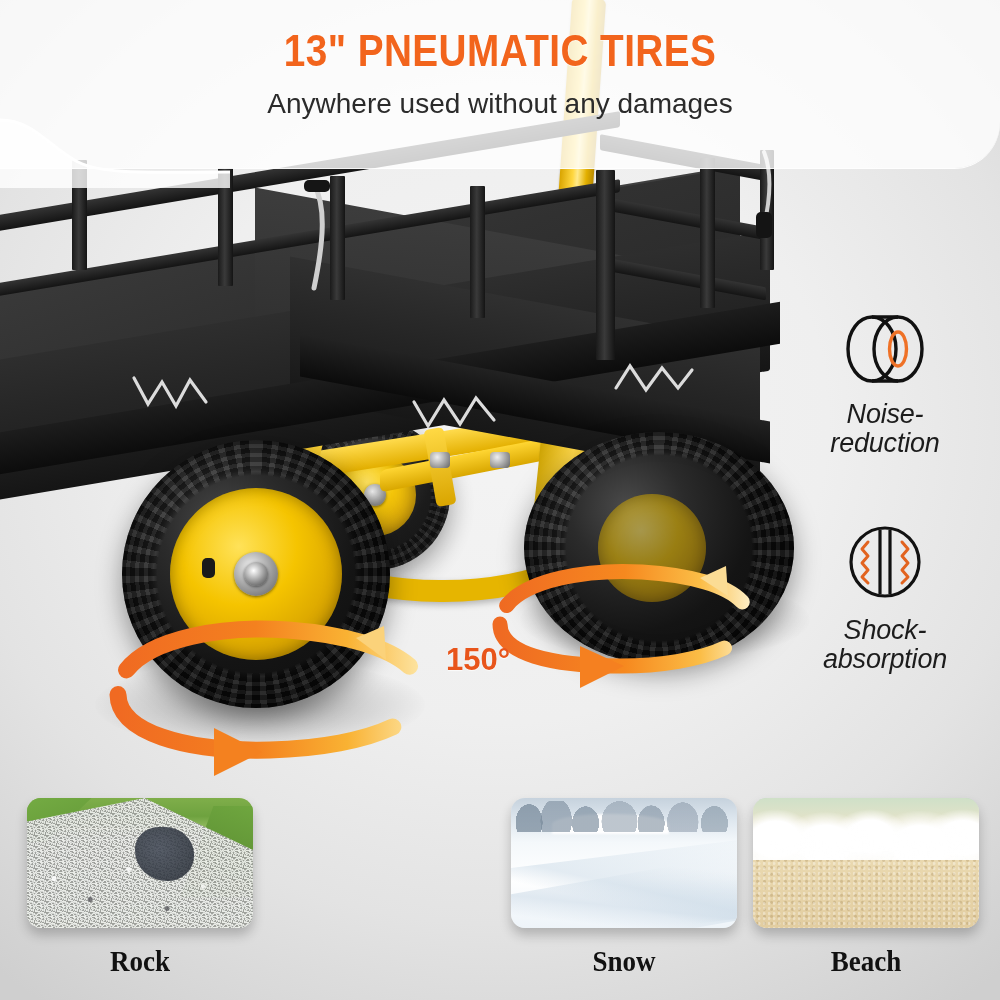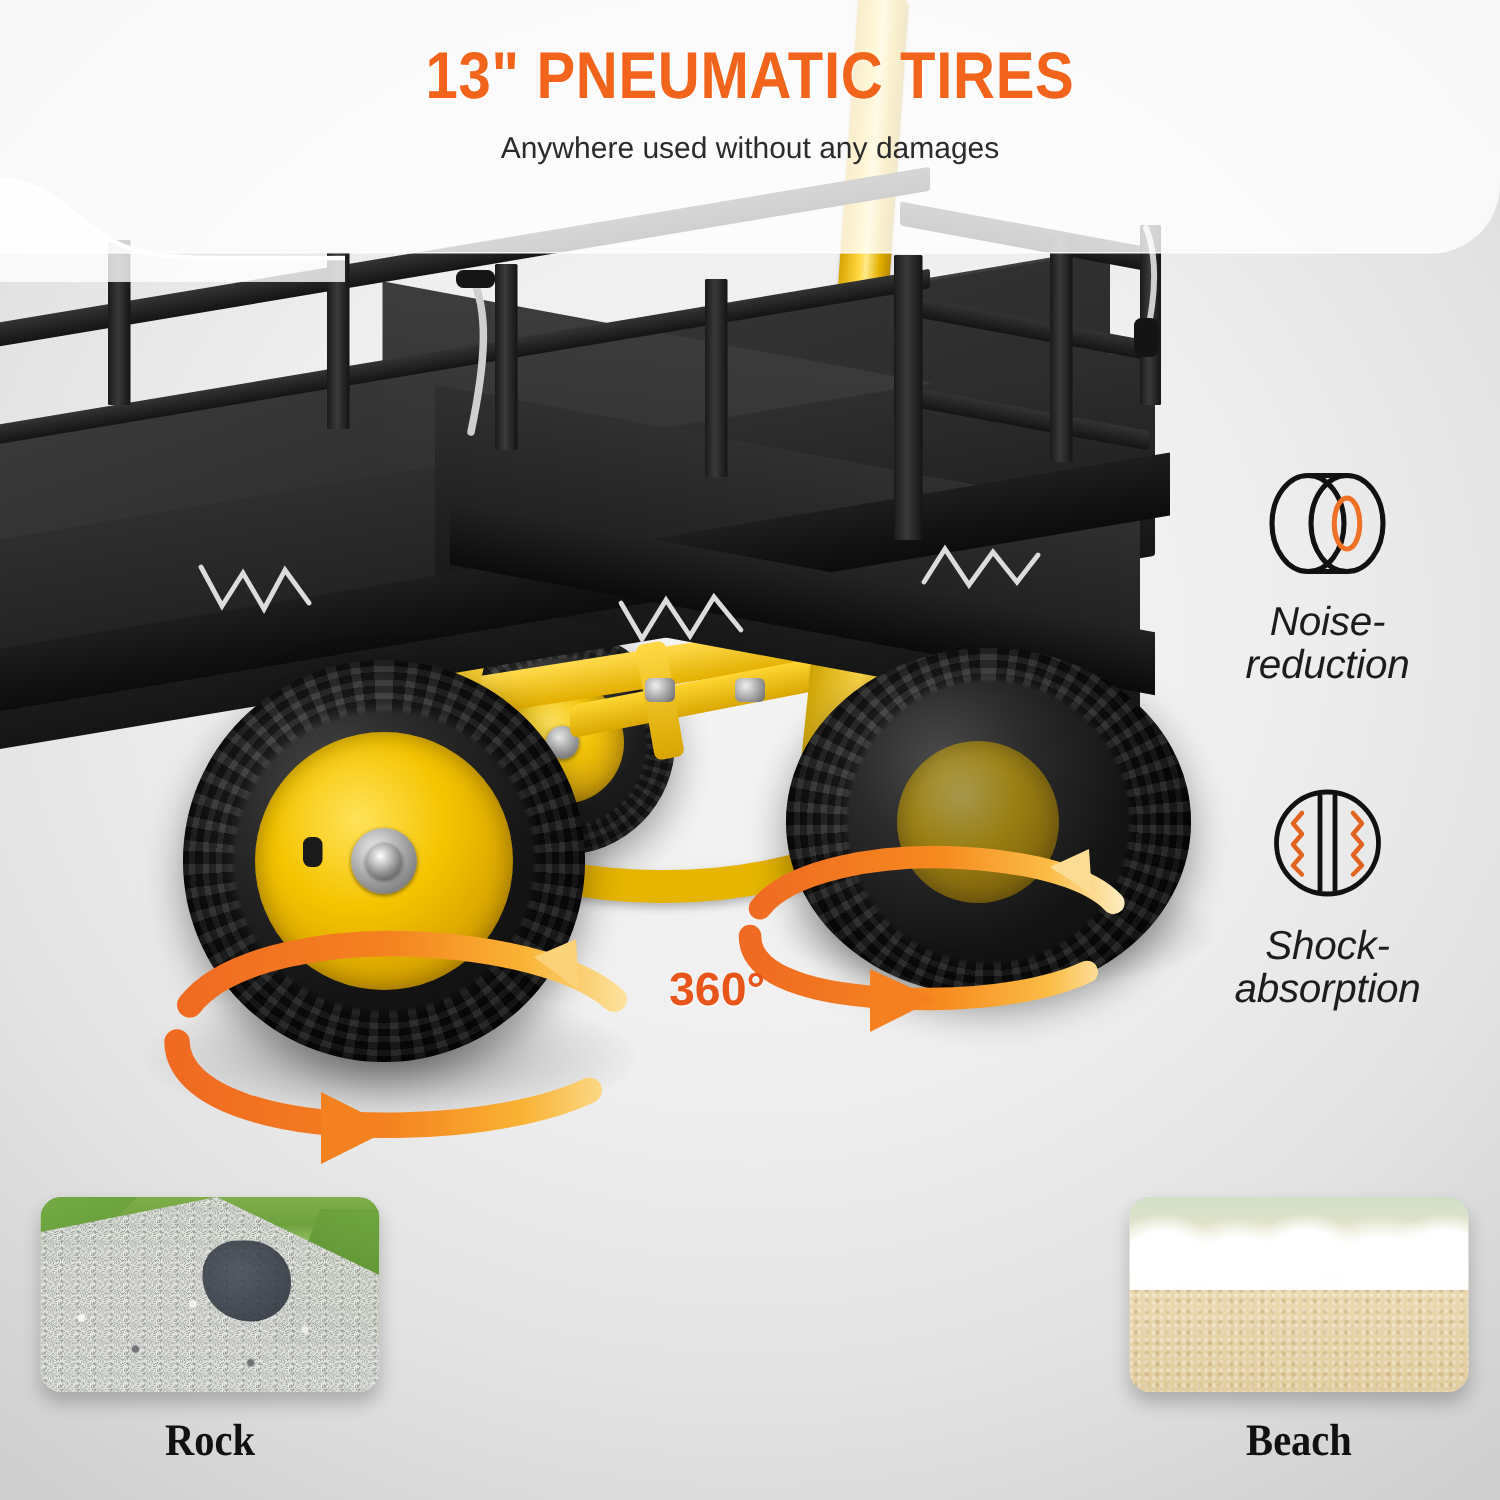--- a/index.html
+++ b/index.html
@@ -150,21 +150,21 @@
     position:absolute;left:0;right:0;top:26px;text-align:center;
     font-family:"Liberation Sans",sans-serif;
     font-weight:bold;font-style:normal;
     font-size:44px;letter-spacing:.5px;
     color:#f2641c;
     transform:scaleX(.88);
     text-shadow:0 1px 0 rgba(255,255,255,.6);
   }
   .subhead{
     position:absolute;left:0;right:0;top:88px;text-align:center;
-    font-size:20px;color:#2b2b2b;font-weight:400;
+    font-size:28px;color:#2b2b2b;font-weight:400;
   }
 
   
   .feature{position:absolute;width:210px;text-align:center;}
   .feature .ficon{display:block;margin:0 auto 14px;}
   .feature .flabel{
     font-size:27px;line-height:1.08;color:#1c1c1c;font-weight:400;
     letter-spacing:-.2px;
   }
 
@@ -388,21 +388,21 @@
         </linearGradient>
       </defs>
       <path d="M48 62 C48 24, 122 6, 190 10 C256 14, 298 32, 298 58
                C298 86, 236 104, 168 104 C100 104, 48 92, 48 62 Z" fill="none" stroke="url(#gradR)" stroke-width="15" stroke-linecap="round" stroke-dasharray="250 60" stroke-dashoffset="-20"></path>
       <path d="M128 84 L172 104 L128 126 Z" fill="#f58020"></path>
       <path d="M248 16 L274 4 L276 34 Z" fill="#fbdc95"></path>
     </svg>
 
     <div style="position:absolute;left:446px;top:642px;font-size:31px;font-weight:bold;color:#e8551b;
                 text-shadow:0 1px 1px rgba(255,255,255,.75);">
-      <span>360°</span>
+      <span>150°</span>
     </div>
   </div>
 
   <div id="banner">
     <div class="headline">13" PNEUMATIC TIRES</div>
     <div class="subhead">Anywhere used without any damages</div>
   </div>
 
   <svg style="position:absolute;left:0;top:118px;" width="230" height="70" viewBox="0 0 230 70">
     <path d="M0 2 C34 2, 50 30, 78 44 C104 57, 150 54, 230 54 L230 70 L0 70 Z" fill="rgba(255,255,255,.80)"></path>
@@ -443,20 +443,30 @@
         <div class="art-rock"></div>
           <div class="rock-grass-l"></div>
           <div class="rock-grass-r"></div>
         <div class="rock-gravel"></div>
           <div class="rock-dark"></div>
       </div>
       <div class="thumb-label">Rock</div>
     </div>
 
 
+    <div class="thumb-wrap" style="left:511px;top:8px;">
+      <div class="thumb">
+        <div class="art-snow"></div>
+          <div class="snow-hill"></div>
+          <div class="snow-trees"></div>
+        <div class="snow-drift"></div>
+          <div class="snow-drift2"></div>
+      </div>
+      <div class="thumb-label">Snow</div>
+    </div>
 
     <div class="thumb-wrap" style="left:753px;top:8px;">
       <div class="thumb">
         <div class="art-beach"></div>
           <div class="beach-sand"></div>
         <div class="beach-foam"></div>
           <div class="beach-foam-edge"></div>
       </div>
       <div class="thumb-label">Beach</div>
     </div>

